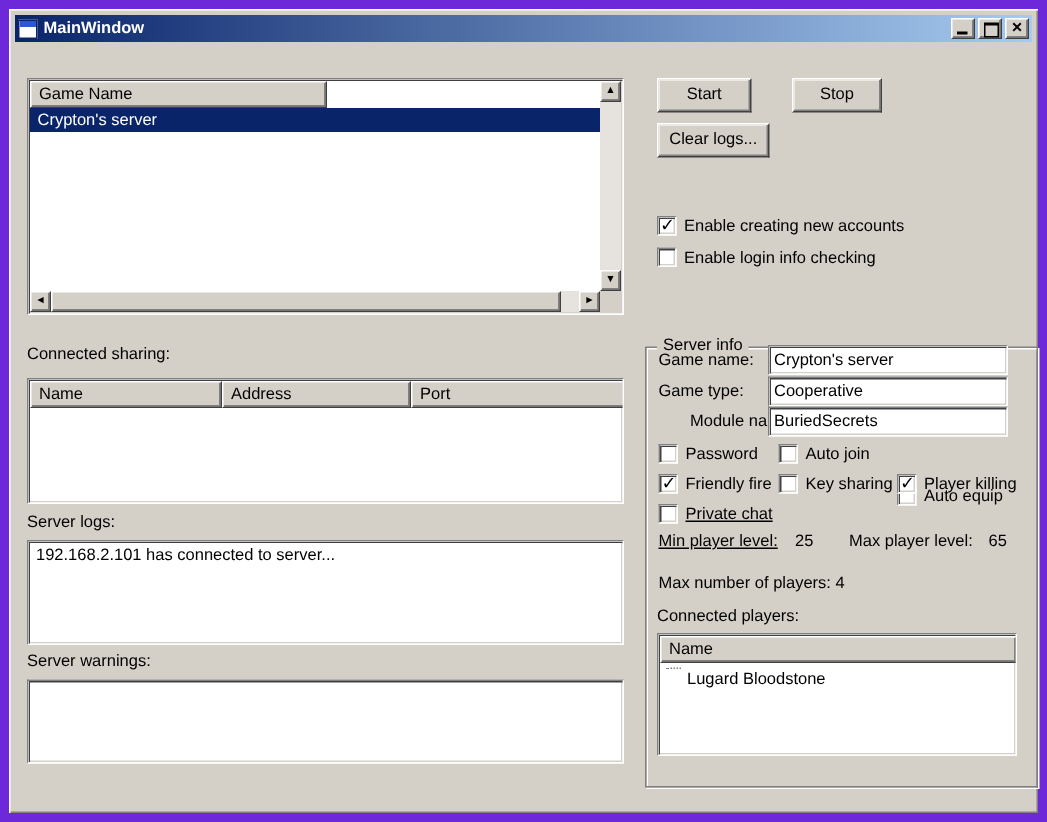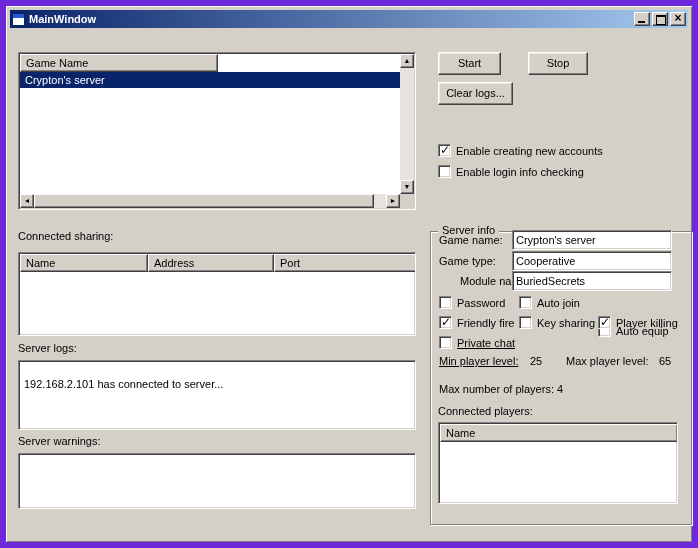--- a/index.html
+++ b/index.html
@@ -84,21 +84,21 @@
     content:"\2713"; position:absolute; left:1px; top:-2px;
     font-size:12px; font-weight:bold; color:#000;
   }
 
   
   .tfield {
     position:absolute; height:20px; padding:0 3px; font:11px "Liberation Sans",sans-serif;
     background:#fff; border:1px solid; border-color:#808080 #fff #fff #808080;
     box-shadow: inset 1px 1px 0 #404040, inset -1px -1px 0 #d4d0c8; outline:none;
   }
-  .tarea { padding:17px 5px; overflow:hidden; }
+  .tarea { padding:3px 5px; overflow:hidden; }
 
   
   .groupbox {
     position:absolute; border:1px solid #808080;
     box-shadow: inset 1px 1px 0 #fff, 1px 1px 0 #fff;
   }
   .groupbox > .gb-title {
     position:absolute; top:-8px; left:7px; background:#d4d0c8; padding:0 4px; white-space:nowrap;
   }
 
@@ -216,15 +216,19 @@
   <div class="label" style="left:653px; top:349px;">65</div>
 
   <div class="label" style="left:433px; top:377px;">Max number of players:</div>
   <div class="label" style="left:551px; top:377px;">4</div>
 
   <div class="label" style="left:432px; top:399px;">Connected players:</div>
   <div class="listview sunken" style="left:432px; top:416px; width:240px; height:82px;">
     <div class="lv-header">
       <div class="hcell" style="width:238px;">Name</div>
     </div>
+    <div class="lv-row" style="top:22px; width:238px;">
+      <span class="tree-dash"></span>
+      <span>Lugard Bloodstone</span>
+    </div>
   </div>
 
 </div>
 
 </body></html>

